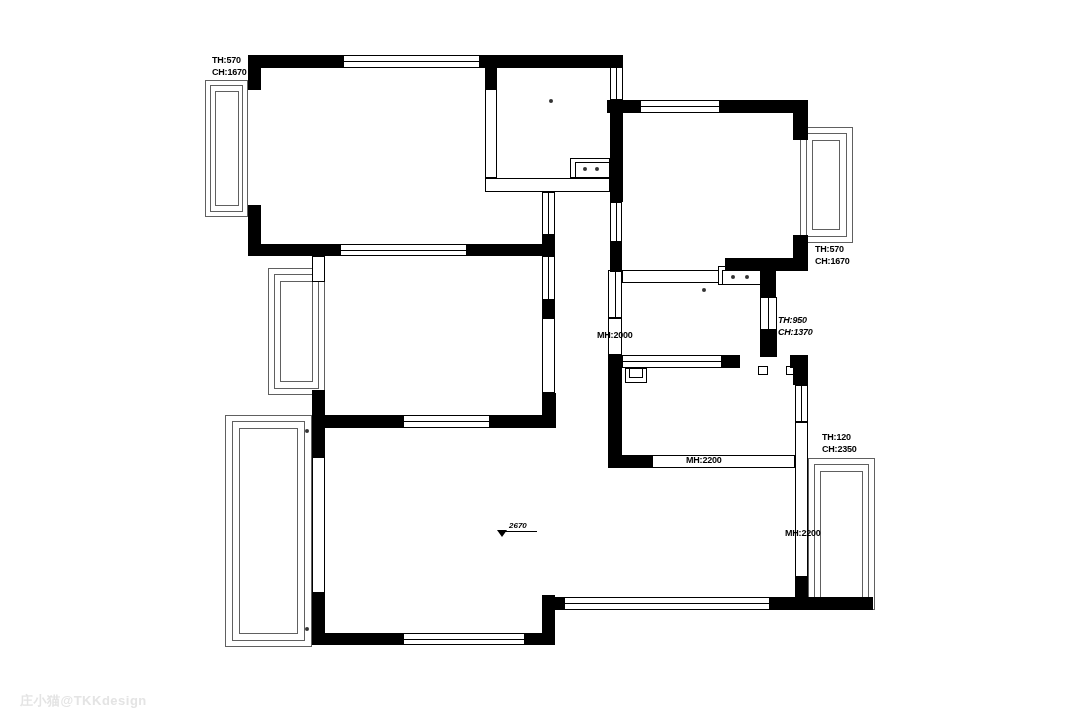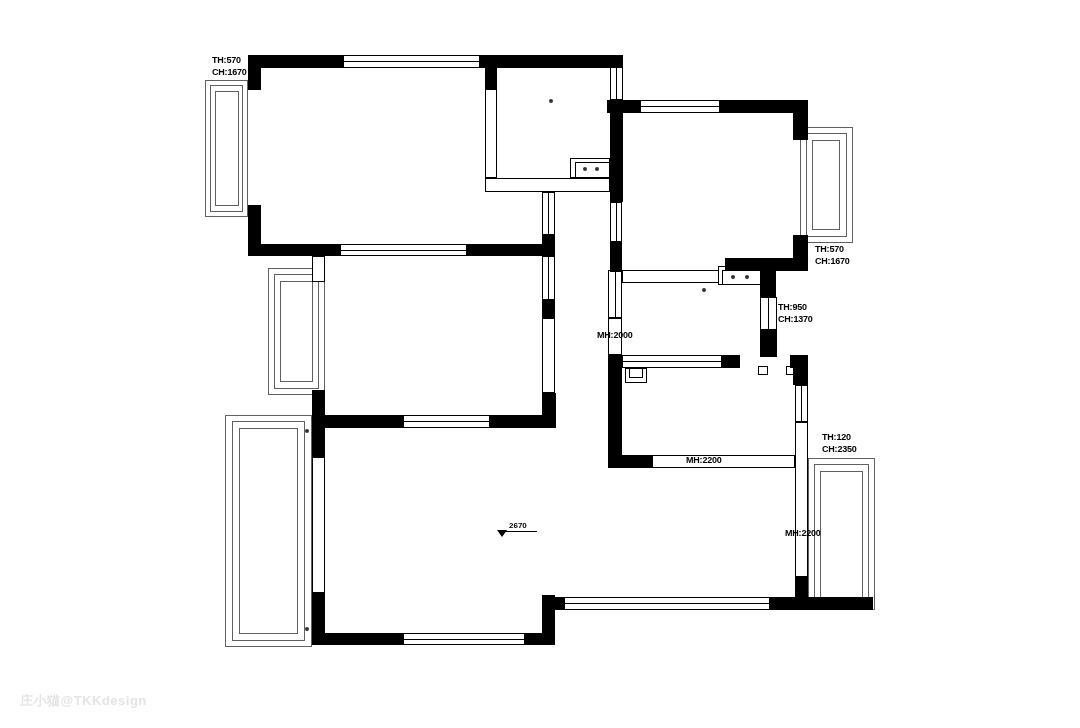--- a/index.html
+++ b/index.html
@@ -116,33 +116,33 @@
     <div class="dot" style="left: 305px; top: 429px;"></div>
     <div class="dot" style="left: 305px; top: 627px;"></div>
     <div class="lbl" style="left: 212px; top: 55px;">
       <div>TH:570</div>
       <div>CH:1670</div>
     </div>
     <div class="lbl" style="left: 815px; top: 244px;">
       <div>TH:570</div>
       <div>CH:1670</div>
     </div>
-    <div class="lbl" style="left: 778px; top: 302px;">
+    <div class="lbl" style="left: 778px; top: 315px; font-style: italic;">
       <div>TH:950</div>
       <div>CH:1370</div>
     </div>
     <div class="lbl" style="left: 822px; top: 432px;">
       <div>TH:120</div>
       <div>CH:2350</div>
     </div>
     <div class="lbl" style="left: 597px; top: 330px;">
       <div>MH:2000</div>
     </div>
     <div class="lbl" style="left: 686px; top: 455px;">
       <div>MH:2200</div>
     </div>
     <div class="lbl" style="left: 785px; top: 528px;">
       <div>MH:2200</div>
     </div>
     <div class="lvl-tri" style="left: 497px; top: 530px;"></div>
     <div class="lvl-line" style="left: 501px; top: 531px; width: 36px; height: 1px;"></div>
-    <div class="lvl-txt" style="left: 509px; top: 521px;">2670</div>
+    <div class="lvl-txt" style="left: 509px; top: 521px; font-style: italic;">2670</div>
   </div>
 
 </body></html>

